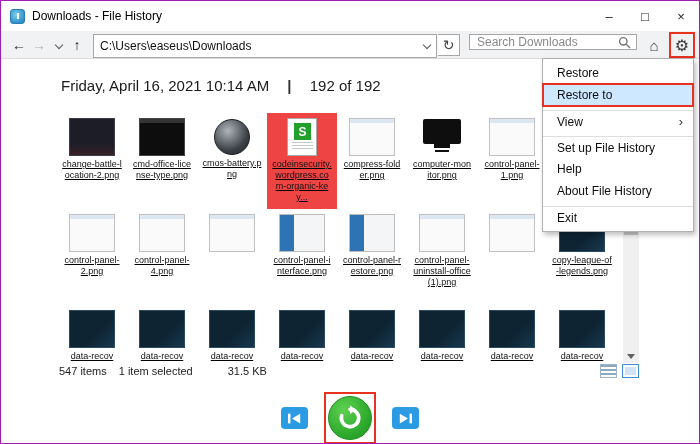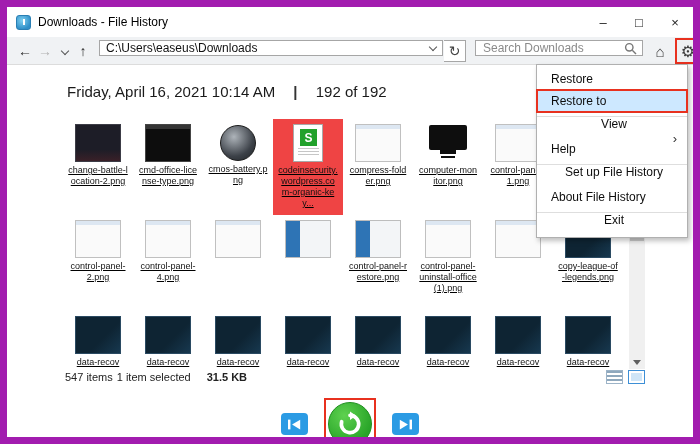--- a/index.html
+++ b/index.html
@@ -1,18 +1,18 @@
 <!DOCTYPE html>
 <html><head>
 <meta charset="utf-8">
 <style>
   * { margin:0; padding:0; box-sizing:border-box; }
   body { background:#ffffff; font-family:"Liberation Sans", sans-serif; }
   .window { position:relative; width:700px; height:444px; background:#fff;
-            border:7px solid #a21caf; overflow:hidden; }
+            border:1px solid #a21caf; overflow:hidden; }
 
   
   .titlebar { position:absolute; left:0; top:0; right:0; height:30px; background:#fff;
               display:flex; align-items:center; }
   .app-icon { width:15px; height:15px; margin-left:9px; border-radius:3px;
               background: radial-gradient(circle at 40% 35%, #7fd0f0, #2f8fc8 75%);
               border:1px solid #2a7fb4; position:relative; }
   .app-icon::after { content:""; position:absolute; left:6px; top:3px; width:2px; height:6px; background:#fff; }
   .title { margin-left:7px; font-size:12px; color:#000; }
   .win-controls { margin-left:auto; display:flex; height:100%; }
@@ -20,21 +20,21 @@
         font-size:13px; color:#222; cursor:default; }
 
   
   .toolbar { position:absolute; left:0; top:30px; right:0; height:28px; background:#f0f2f4;
              border-bottom:1px solid #dcdcdc; }
   .nav-btn { position:absolute; top:2px; width:20px; height:24px; display:flex;
              align-items:center; justify-content:center; font-size:14px; color:#2b2b2b; }
   .nav-btn.disabled { color:#b3b3b3; }
   .chev { display:inline-block; width:6px; height:6px; border-right:1.4px solid #555;
           border-bottom:1.4px solid #555; transform:rotate(45deg); }
-  .addr { position:absolute; left:92px; top:3px; width:344px; height:16px; background:#fff;
+  .addr { position:absolute; left:92px; top:3px; width:344px; height:24px; background:#fff;
           border:1px solid #a6a6a6; display:flex; align-items:center; padding:0 6px;
           font-size:12px; color:#111; }
   .addr .chev { margin-left:auto; margin-top:-3px; }
   .refresh { position:absolute; left:437px; top:3px; width:22px; height:22px; background:#fff;
              border:1px solid #a6a6a6; border-left:none; display:flex; align-items:center;
              justify-content:center; font-size:14px; color:#444; }
   .search { position:absolute; left:468px; top:3px; width:168px; height:16px; background:#fff;
             border:1px solid #a6a6a6; display:flex; align-items:center; padding:0 5px 0 7px;
             font-size:12px; color:#8a8a8a; }
   .search-label { flex:1; overflow:hidden; white-space:nowrap; }
@@ -86,42 +86,42 @@
   .sb-up { top:0; } .sb-down { bottom:0; }
   .sb-up::after { content:""; position:absolute; left:4px; top:4px; border:4px solid transparent;
                   border-bottom:5px solid #606060; border-top:none; }
   .sb-down::after { content:""; position:absolute; left:4px; bottom:4px; border:4px solid transparent;
                   border-top:5px solid #606060; border-bottom:none; }
   .sb-thumb { position:absolute; left:1px; top:17px; width:14px; height:105px; background:#c8c8c8; }
 
   
   .statusbar { position:absolute; left:58px; top:362px; width:580px; height:16px; display:flex;
                align-items:center; font-size:11px; color:#222; }
-  .sb-count { } .sb-sel { margin-left:4px; } .sb-size { margin-left:16px;font-weight:bold; }
+  .sb-count { } .sb-sel { margin-left:12px; } .sb-size { margin-left:35px; }
   .view-toggles { margin-left:auto; display:flex; gap:5px; }
   .vt { width:17px; height:14px; border:1px solid #9db4c8;
         background:repeating-linear-gradient(#8fa8bd 0 2px, #fff 2px 4px); }
   .vt.active { border:1px solid #3d8fd6; background:#cfe5f7; box-shadow:inset 0 0 0 2px #fff; }
 
   
   .bottom-controls { position:absolute; left:0; right:0; top:390px; height:54px; display:flex;
                      align-items:center; justify-content:center; gap:16px; }
   .skip-btn { width:27px; height:22px; background:#2b9be4; border-radius:4px; display:flex;
               align-items:center; justify-content:center; }
   .restore-outline { border:2px solid #e8311f; padding:2px; background:#fff; }
   .restore-btn { width:44px; height:44px; border-radius:50%; border:1px solid #1d8f1d;
                  background:radial-gradient(circle at 36% 30%, #5ed14f, #28a428 72%);
                  display:flex; align-items:center; justify-content:center; }
 
   
   .menu { position:absolute; top:57px; right:5px; width:152px; background:#fff;
           border:1px solid #b0b0b0; box-shadow:2px 3px 5px rgba(0,0,0,.25); padding:3px 0;
           z-index:30; font-size:12px; }
   .menu-item { height:22px; display:flex; align-items:center; padding:0 10px 0 14px; color:#0d0d0d; }
-  .menu-item.sep-before { border-top:1px solid #dedede; margin-top:4px;flex-direction:column; }
+  .menu-item.sep-before { border-top:1px solid #dedede; margin-top:4px; }
   .menu-item.highlighted { background:#cde8ff; }
   .menu-item.redbox { outline:2px solid #e8311f; outline-offset:-1px; }
   .mi-arrow { margin-left:auto; font-size:13px; color:#333; }
 </style>
 </head>
 <body>
 
 <div class="window">
 
   <div class="titlebar">
@@ -203,20 +203,21 @@
       </div>
       <div class="file-item">
         <div class="thumb window-light"></div>
         <div class="fname">control-panel-4.png</div>
       </div>
       <div class="file-item">
         <div class="thumb window-light"></div>
       </div>
       <div class="file-item">
         <div class="thumb window-blue"></div>
+        <div class="fname">control-panel-interface.png</div>
       </div>
       <div class="file-item">
         <div class="thumb window-blue"></div>
         <div class="fname">control-panel-restore.png</div>
       </div>
       <div class="file-item">
         <div class="thumb window-light"></div>
         <div class="fname">control-panel-uninstall-office (1).png</div>
       </div>
       <div class="file-item">
@@ -306,28 +307,28 @@
         <span class="mi-arrow"></span>
       </div>
       <div class="menu-item highlighted redbox">
         <span>Restore to</span>
         <span class="mi-arrow"></span>
       </div>
       <div class="menu-item sep-before">
         <span>View</span>
         <span class="mi-arrow">›</span>
       </div>
+      <div class="menu-item sep-before">
+        <span>Set up File History</span>
+        <span class="mi-arrow"></span>
+      </div>
       <div class="menu-item">
         <span>Help</span>
         <span class="mi-arrow"></span>
       </div>
-      <div class="menu-item sep-before">
-        <span>Set up File History</span>
-        <span class="mi-arrow"></span>
-      </div>
       <div class="menu-item">
         <span>About File History</span>
         <span class="mi-arrow"></span>
       </div>
       <div class="menu-item sep-before">
         <span>Exit</span>
         <span class="mi-arrow"></span>
       </div>
     </div>
 

